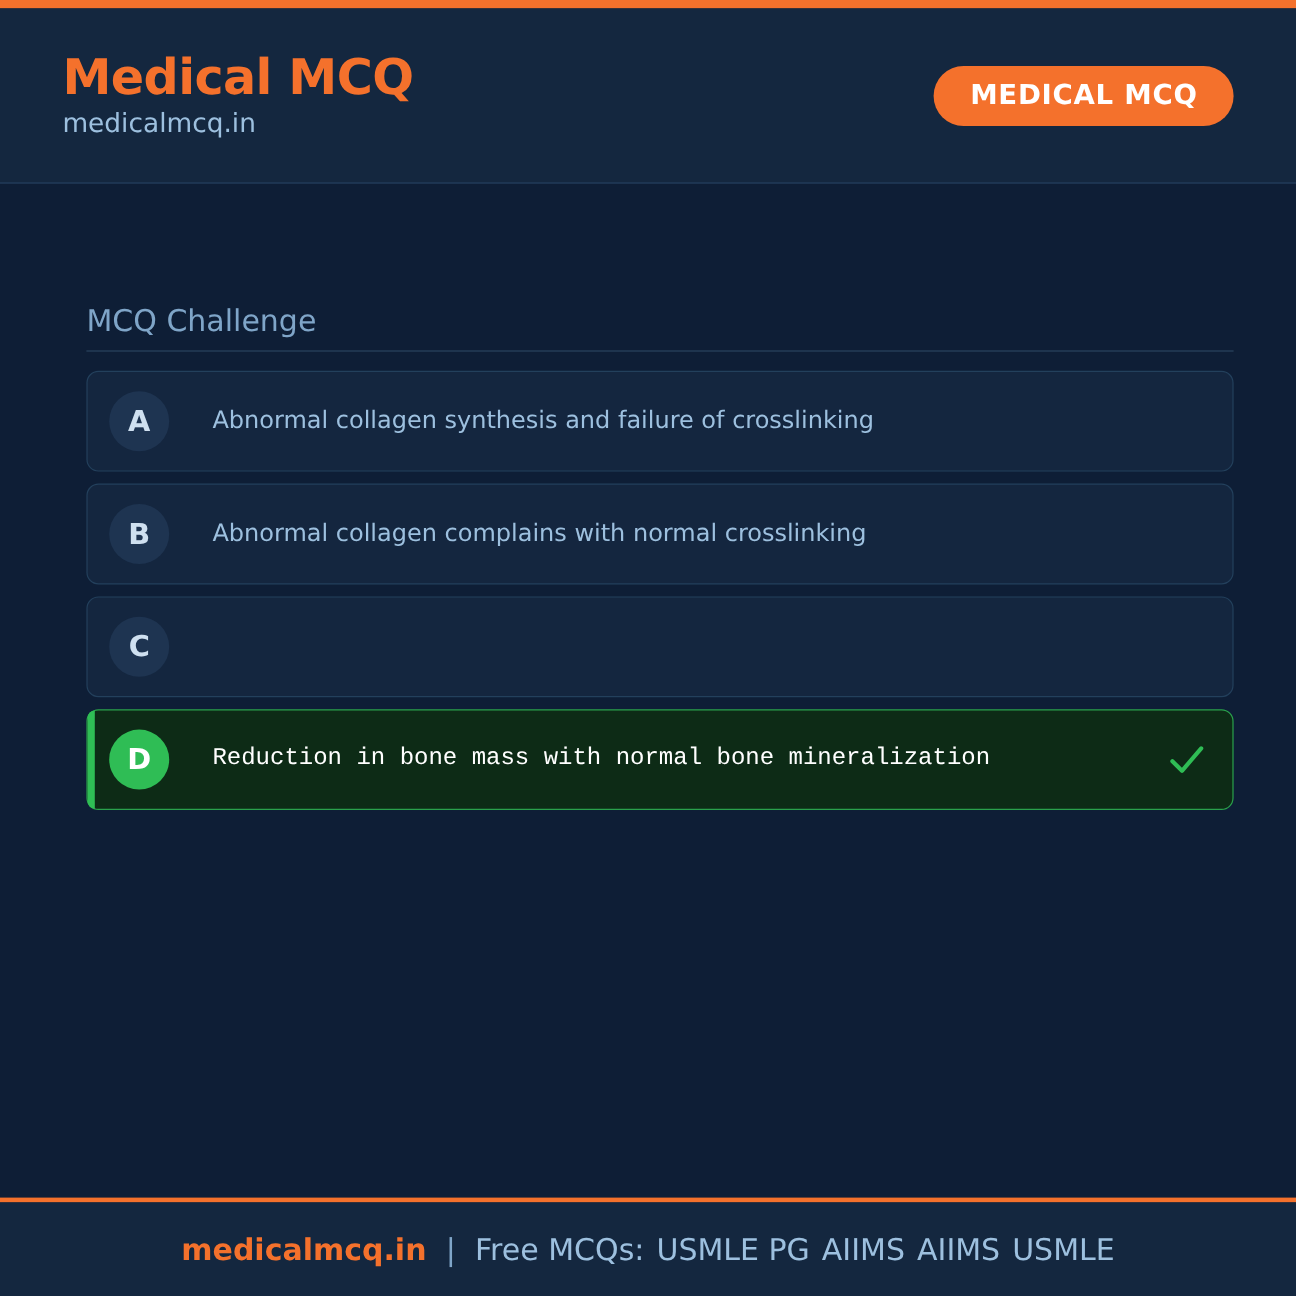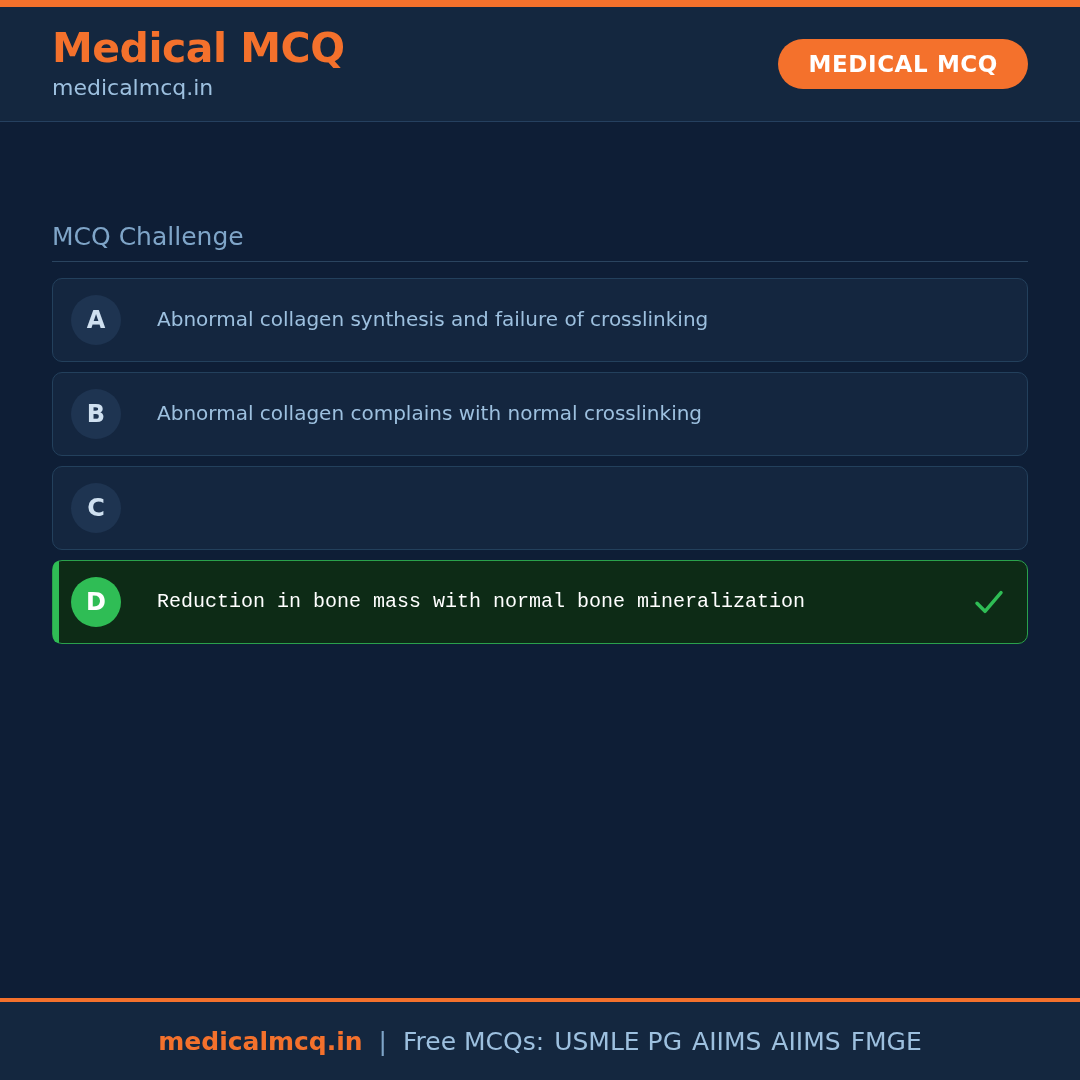--- a/index.html
+++ b/index.html
@@ -21,21 +21,21 @@
   
   .top-accent {
     height: 7px;
     background: #f4712c;
     width: 100%;
     flex: none;
   }
   
   .header {
     position: relative;
-    height: 115px;
+    height: 146px;
     flex: none;
     background: #14273f;
     border-bottom: 1px solid #25405f;
     padding: 4px 52px;
     display: flex;
     align-items: center;
     justify-content: space-between;
   }
   .brand-block { display: flex; flex-direction: column; justify-content: center; }
   .brand-title {
@@ -57,21 +57,21 @@
     font-size: 23px;
     font-weight: bold;
     letter-spacing: 0.6px;
     padding: 12px 30px;
     border-radius: 30px;
     white-space: nowrap;
   }
   
   .main {
     flex: 1 1 auto;
-    padding: 100px 52px 0 52px;
+    padding: 100px 52px 0 72px;
     display: flex;
     flex-direction: column;
   }
   .eyebrow {
     font-size: 25px;
     color: #7fa5c8;
     margin-bottom: 10px;
   }
   .question {
     font-size: 43px;
@@ -211,18 +211,18 @@
 
     </div>
   </div>
 
   <div class="footer-wrap">
     <div class="footer-accent"></div>
     <div class="footer">
       <span class="site">medicalmcq.in</span>
       <span class="sep">|</span>
       <span class="exams">
-        <span>Free MCQs:</span><span class="ex">USMLE PG</span><span class="ex">AIIMS</span><span class="ex">AIIMS</span><span class="ex">FMGE</span>
+        <span>Free MCQs:</span><span class="ex">USMLE PG</span><span class="ex">AIIMS</span><span class="ex">AIIMS</span><span class="ex">USMLE</span>
       </span>
     </div>
   </div>
 
 </div>
 
 </body></html>

